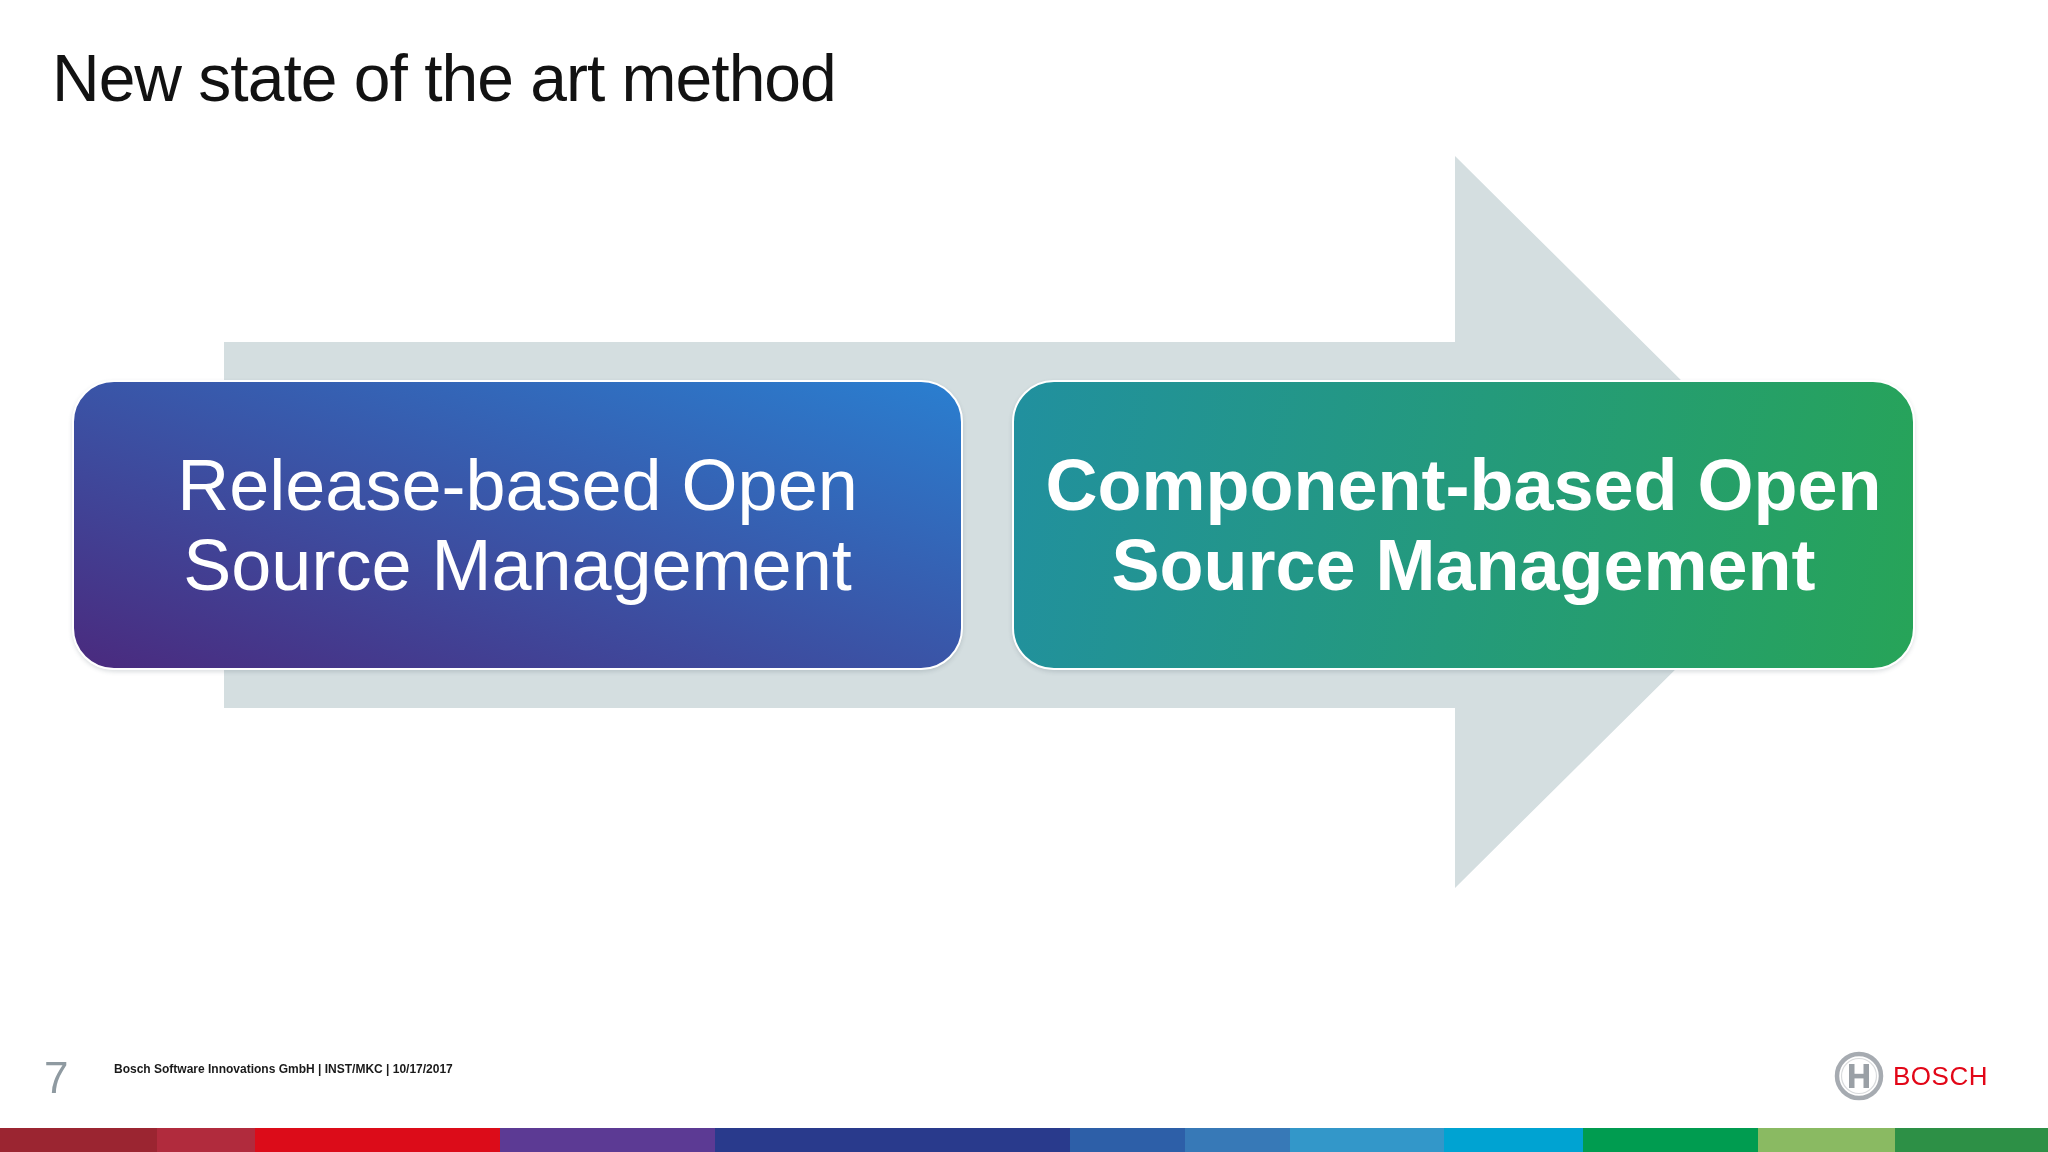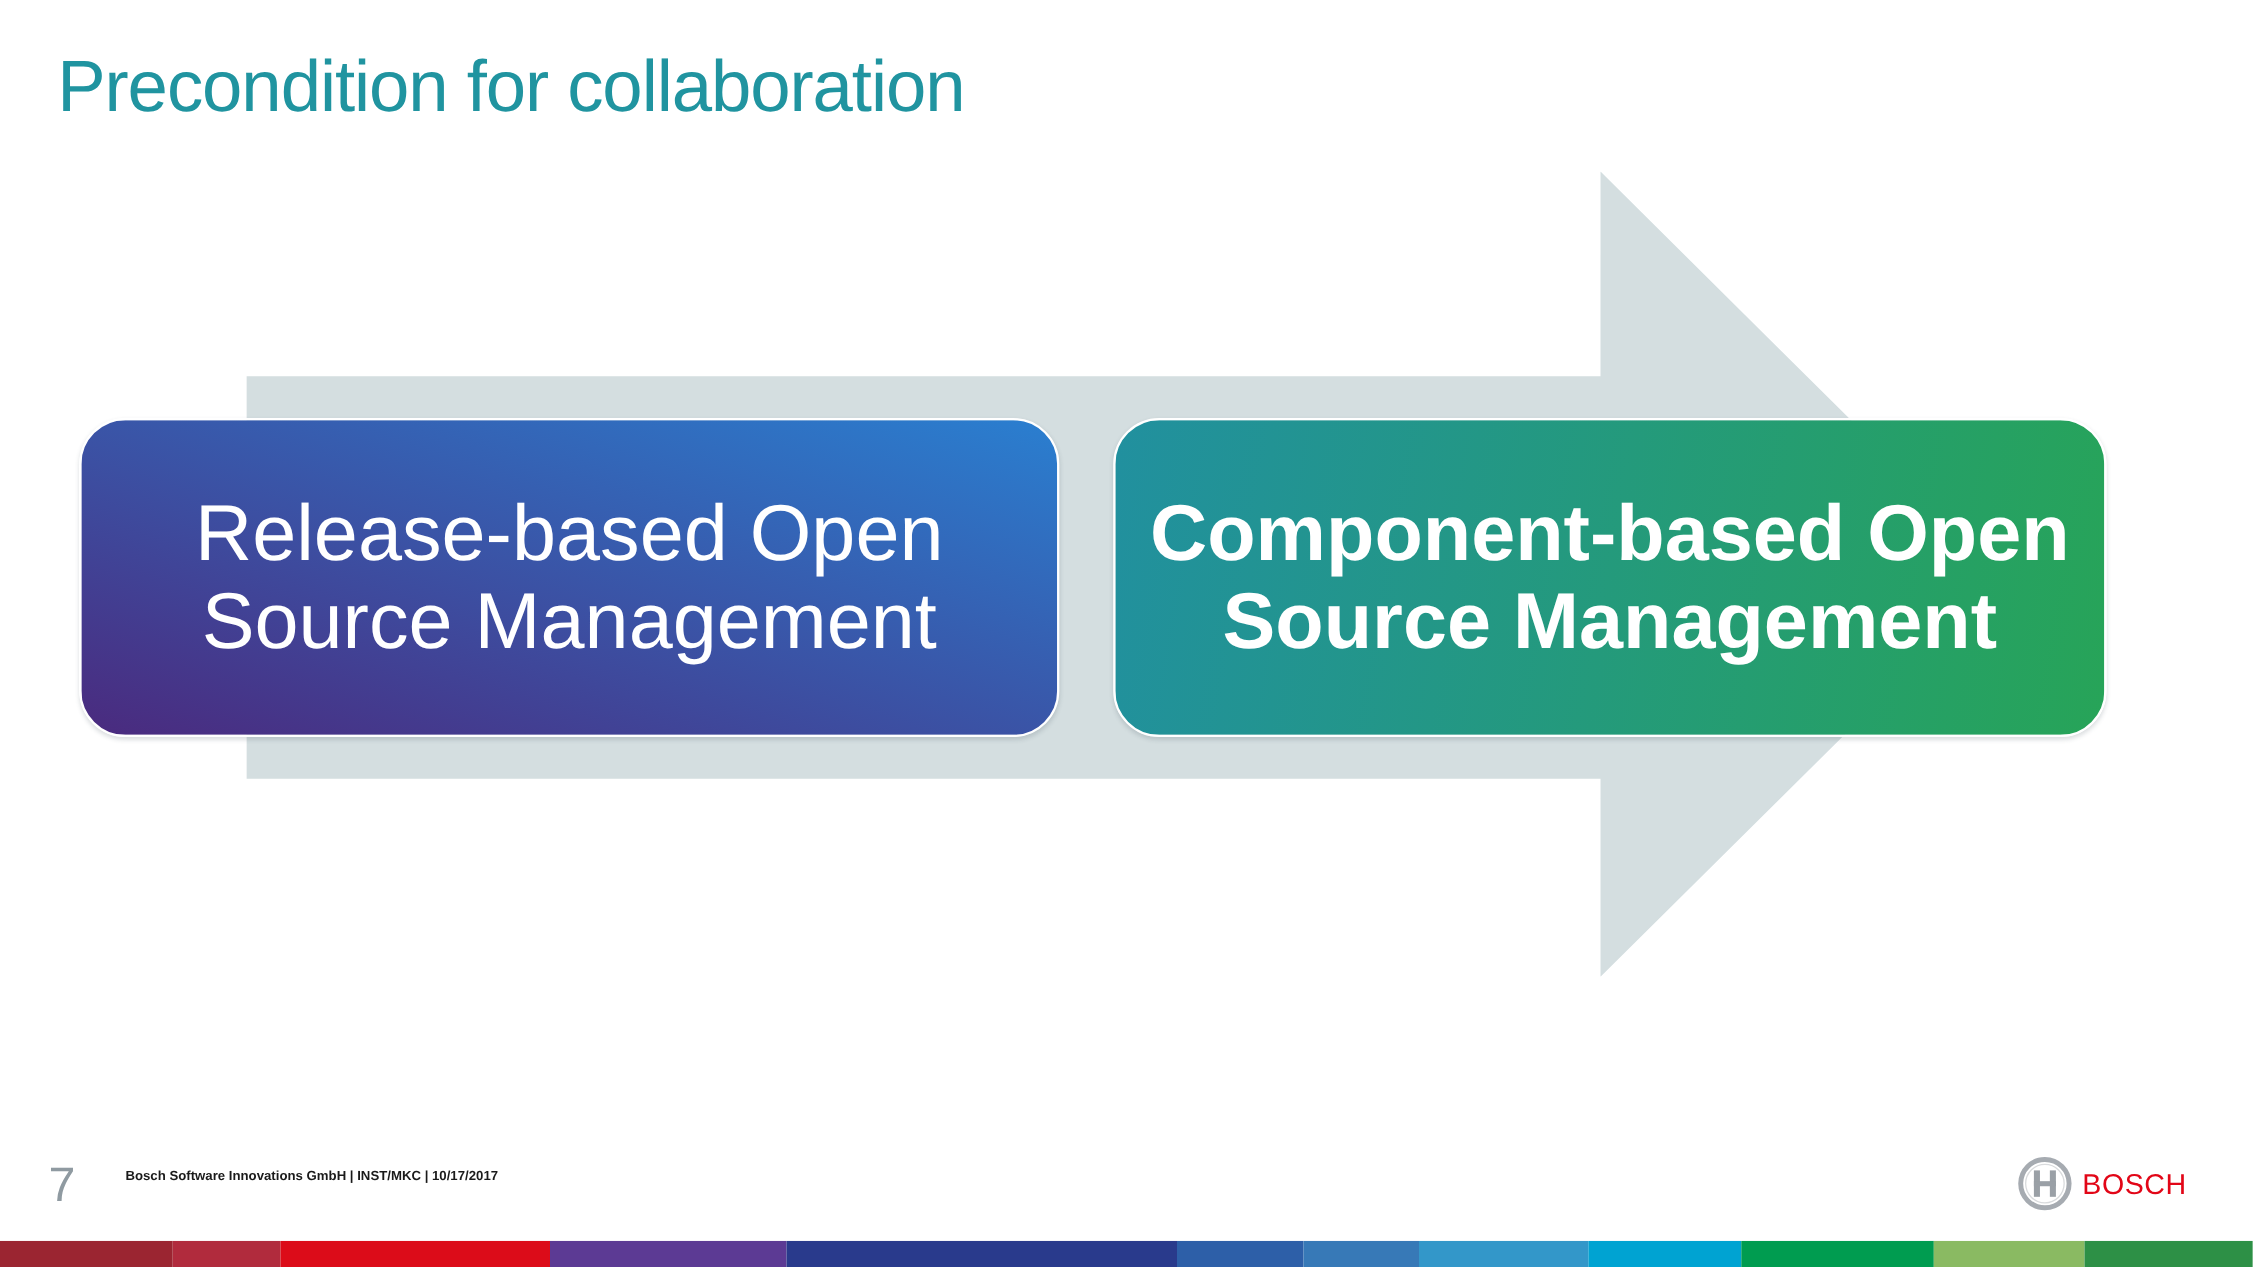--- a/index.html
+++ b/index.html
@@ -43,21 +43,21 @@
   .stripe{position:absolute;left:0;bottom:0;width:2048px;height:24px;
           display:flex;overflow:hidden;}
   .stripe > div{height:100%;}
 </style>
 </head>
 <body>
 
 <div class="slide">
 
   <div class="titleblock">
-    <div class="subtitle" style="color: rgb(32, 148, 160);">Precondition for collaboration</div>
+    <div class="title">New state of the art method</div>
   </div>
 
   <div class="arrow-wrap">
     <svg width="1600" height="732" viewBox="0 0 1600 732">
       <polygon id="arrow-poly" points="0,186 1231,186 1231,0 1600,366 1231,732 1231,552 0,552" fill="#d4dee0"></polygon>
     </svg>
   </div>
 
   <div class="gbox gbox-left" style="background: linear-gradient(to right top, rgb(74, 42, 126), rgb(42, 127, 208));">
     <div>

